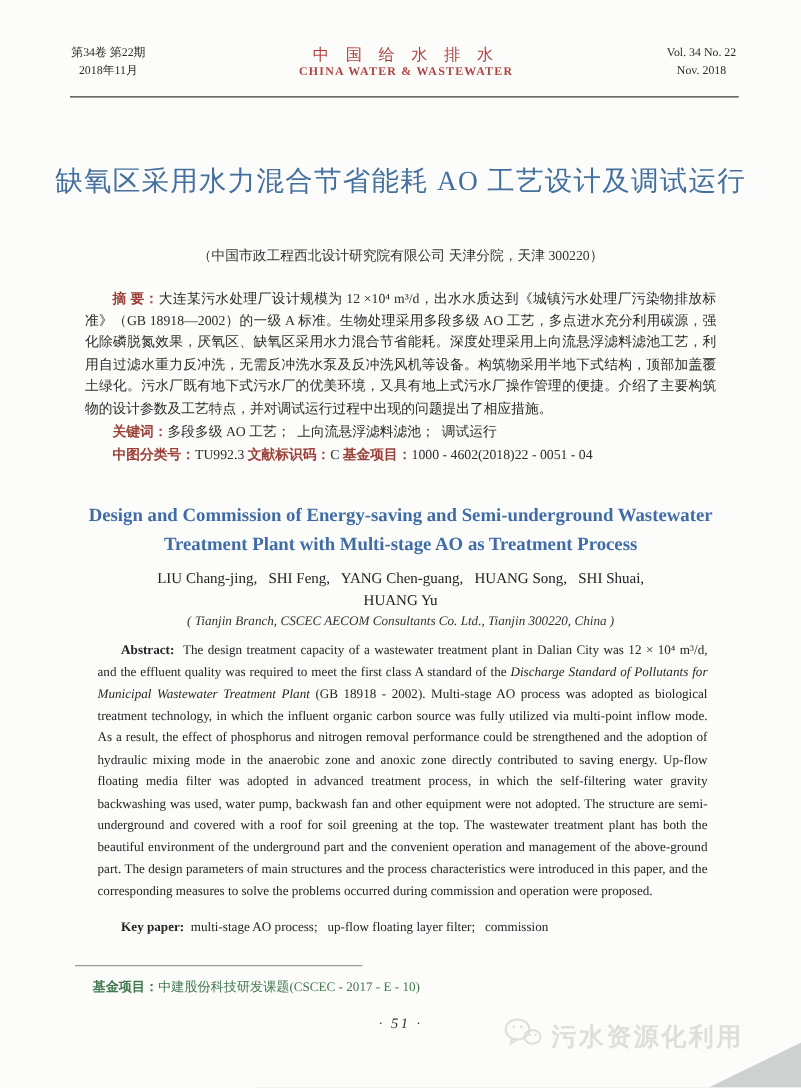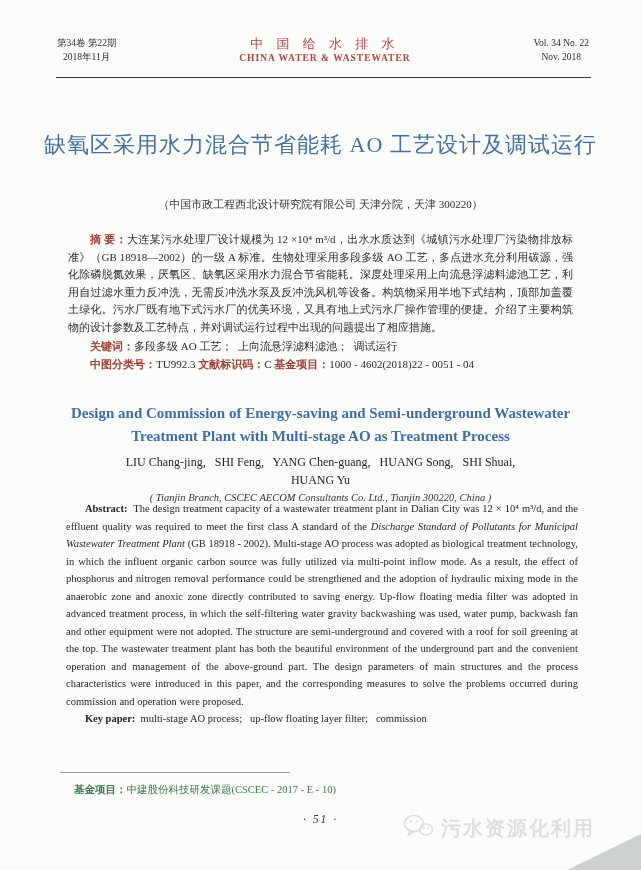--- a/index.html
+++ b/index.html
@@ -68,21 +68,21 @@
     margin:0 0 5px 0;
   }
   .authors-en { font-size:12px; line-height:18px; color:#222; }
   .affil-en { font-size:10.5px; font-style:italic; color:#333; margin-top:3px; }
 
   
   .abs-en-block {
     position:absolute; top:500px; left:66px; width:512px;
     font-size:10.5px; line-height:17.5px; text-align:justify; color:#252525;
   }
-  .abs-en-block p { margin:0; text-indent:1.8em; }
+  .abs-en-block p { margin:12px; text-indent:1.8em; }
   .italic { font-style:italic; }
   .bold { font-weight:bold; }
 
   
   .footnote-rule {
     position:absolute; top:772px; left:60px; width:230px;
     border-top:1px solid #9a9a98;
   }
   .fund-line {
     position:absolute; top:783px; left:74px;

